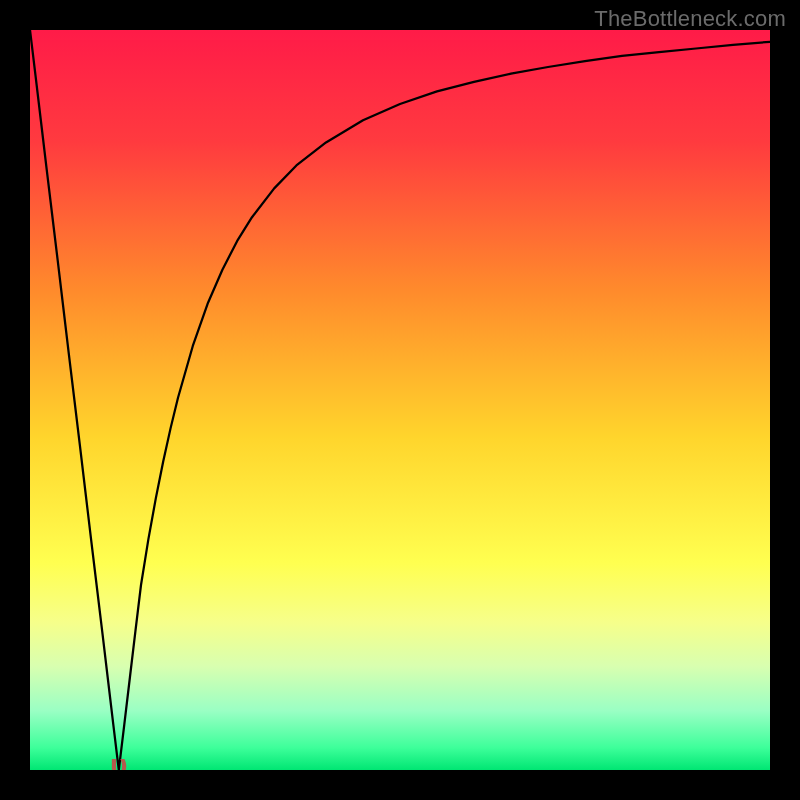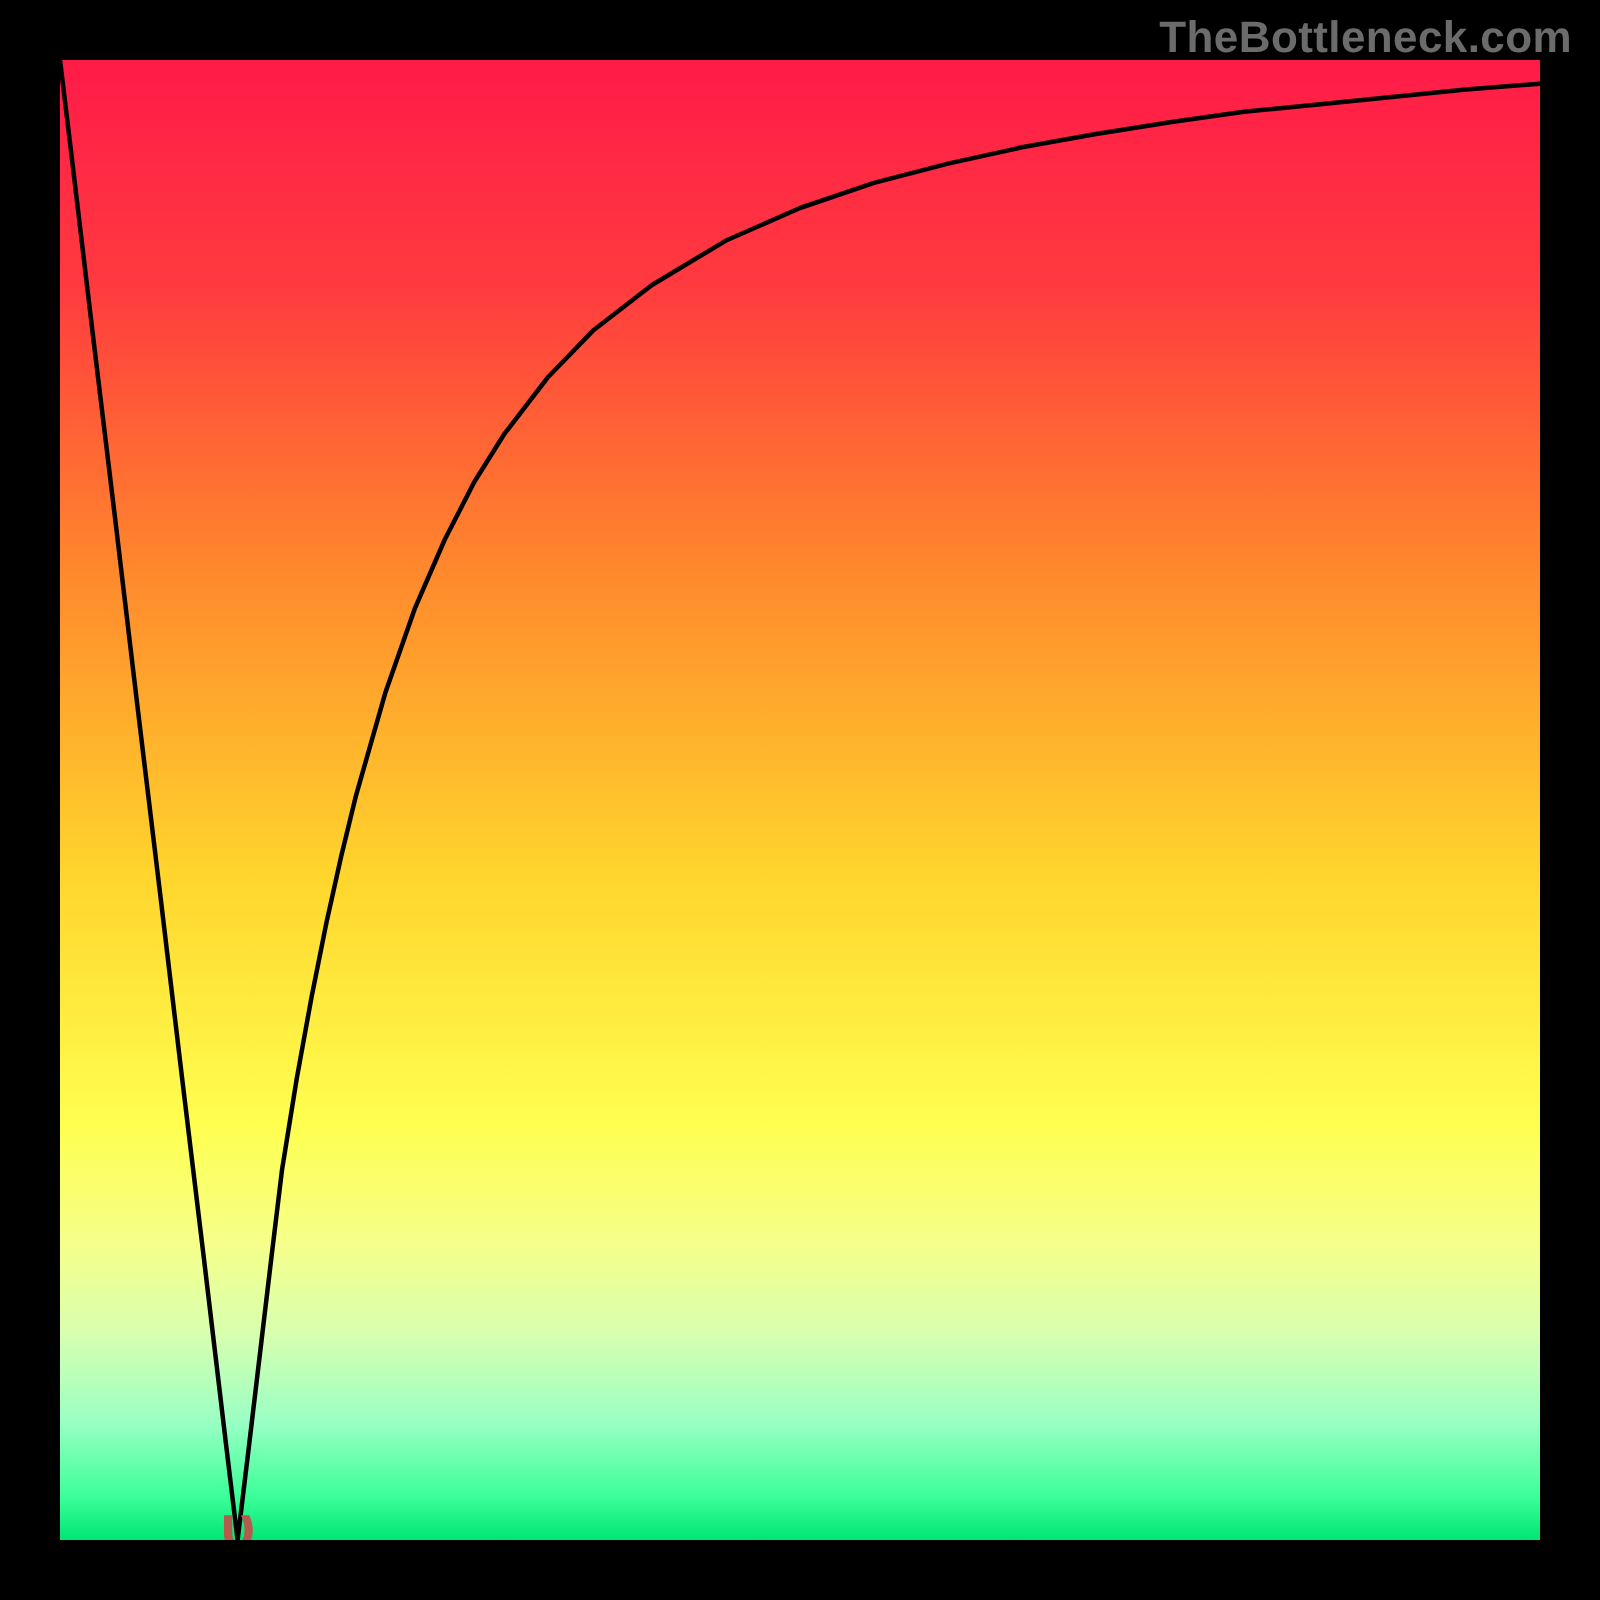--- a/index.html
+++ b/index.html
@@ -33,21 +33,21 @@
     top: 0;
     width: 100%;
     height: 100%;
   }
   .attribution {
     position: absolute;
     top: 6px;
     right: 14px;
     color: #6b6b6b;
     font-size: 22px;
-    font-weight: 700;
+    font-weight: 400;
     letter-spacing: 0.2px;
     user-select: none;
     text-align: right;
   }
   svg.curves {
     position: absolute;
     left: 0;
     top: 0;
     width: 100%;
     height: 100%;

